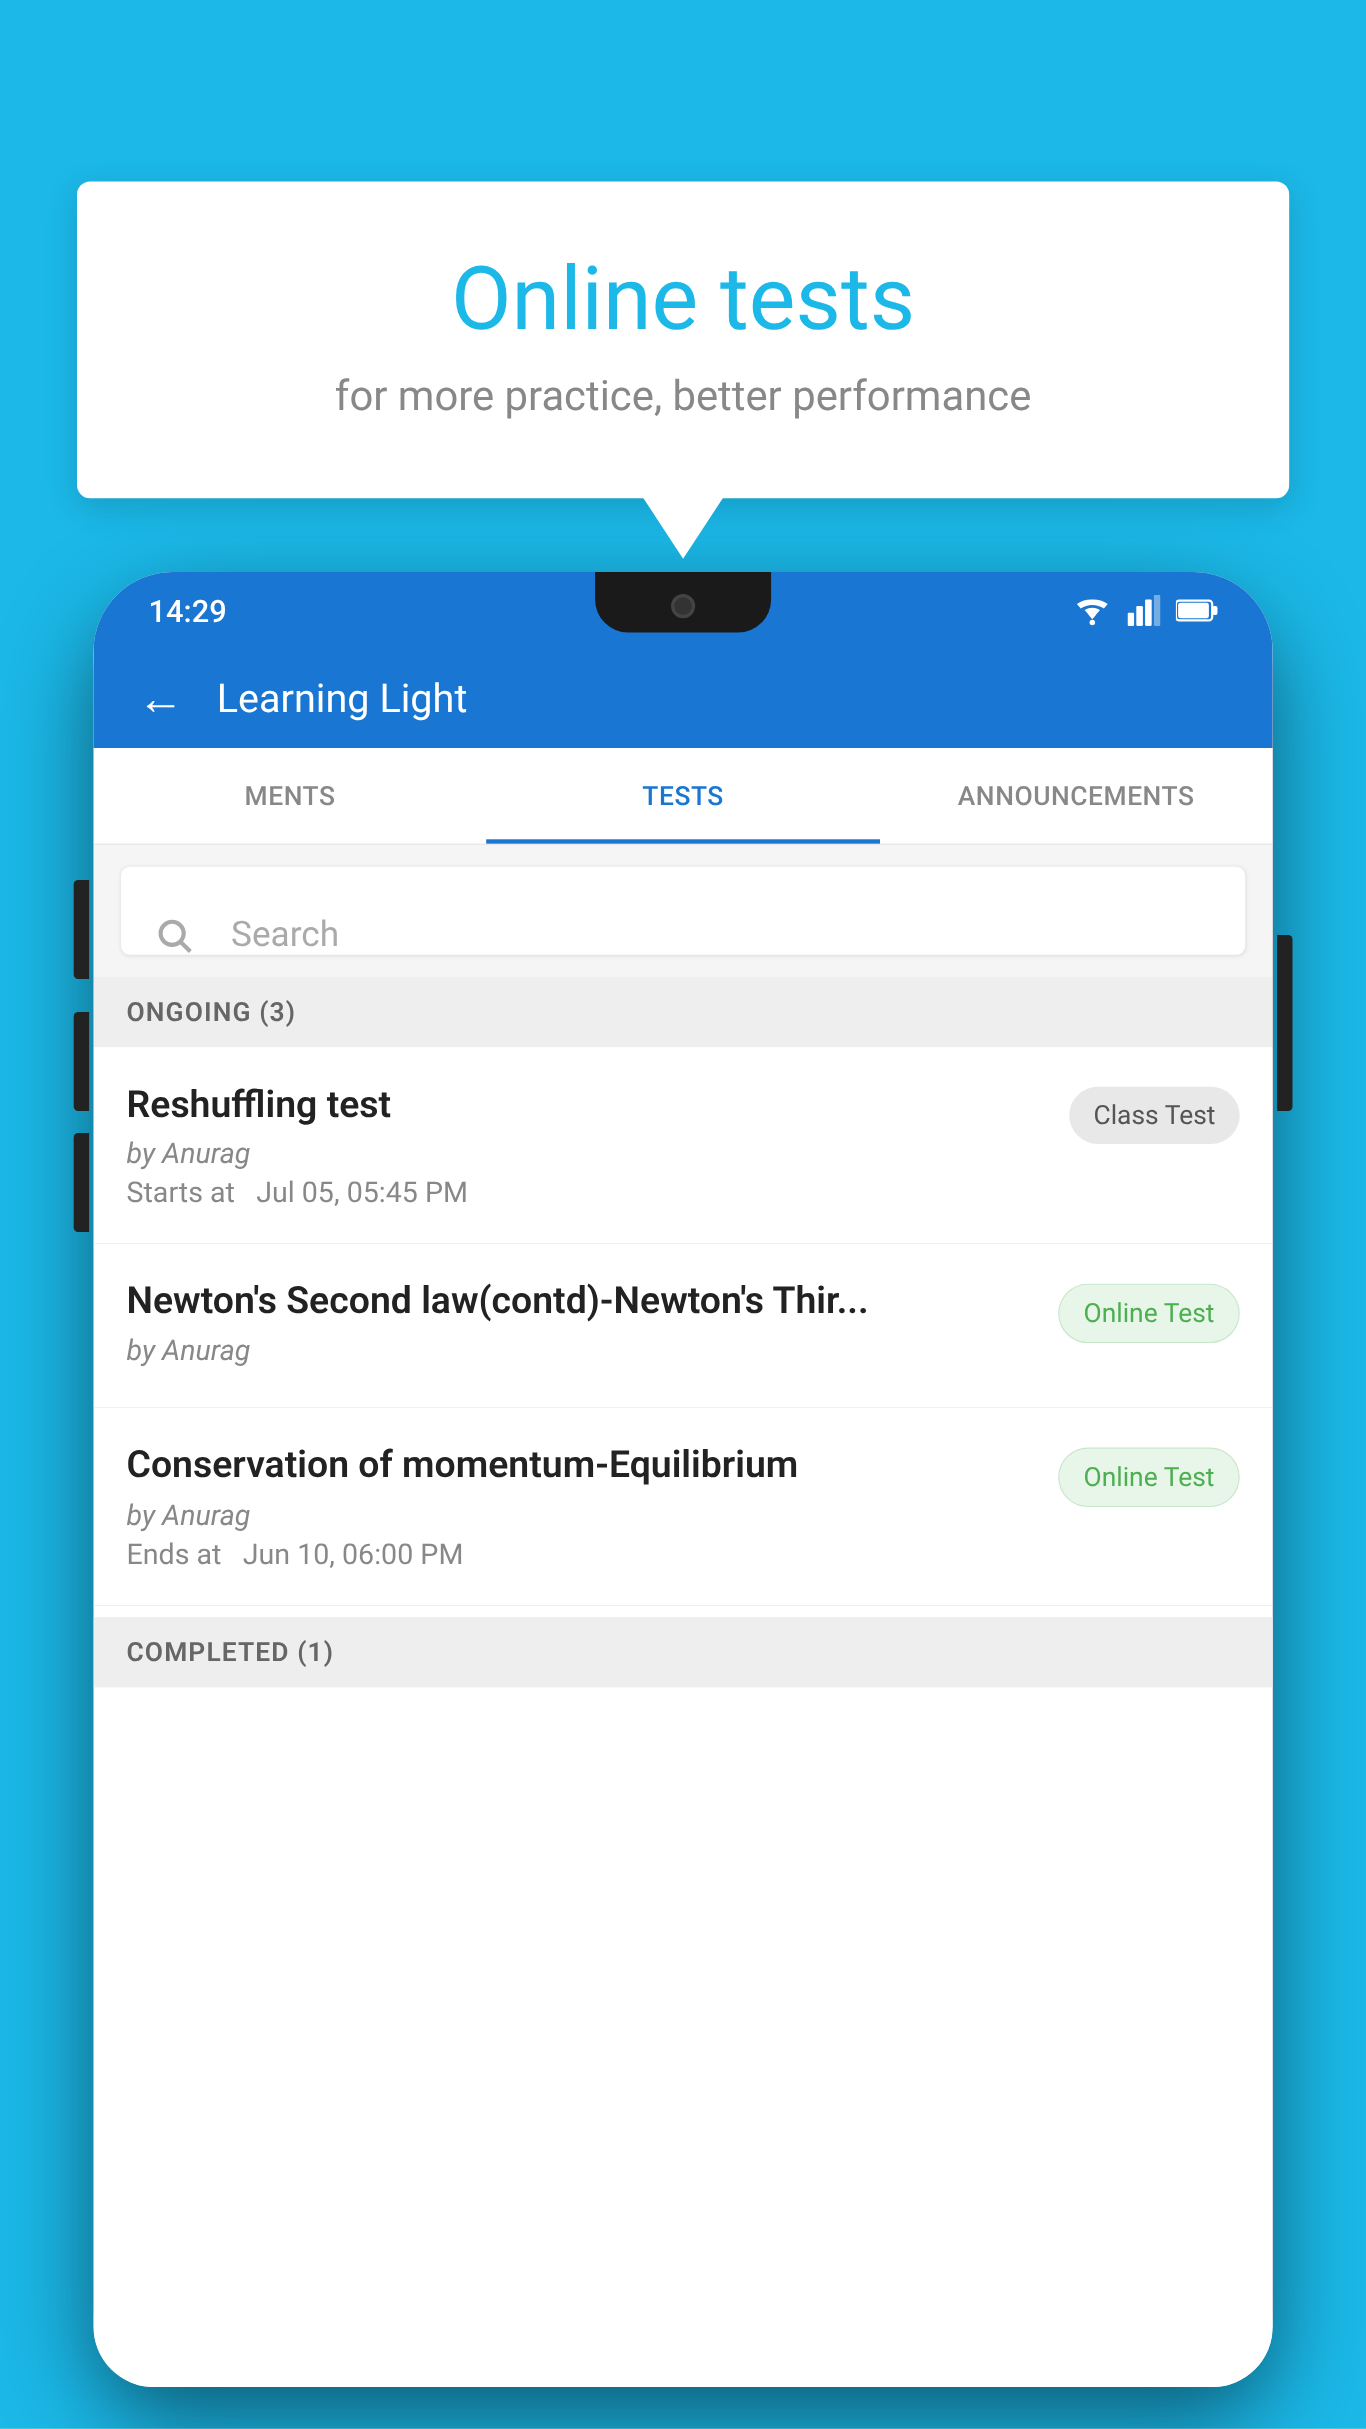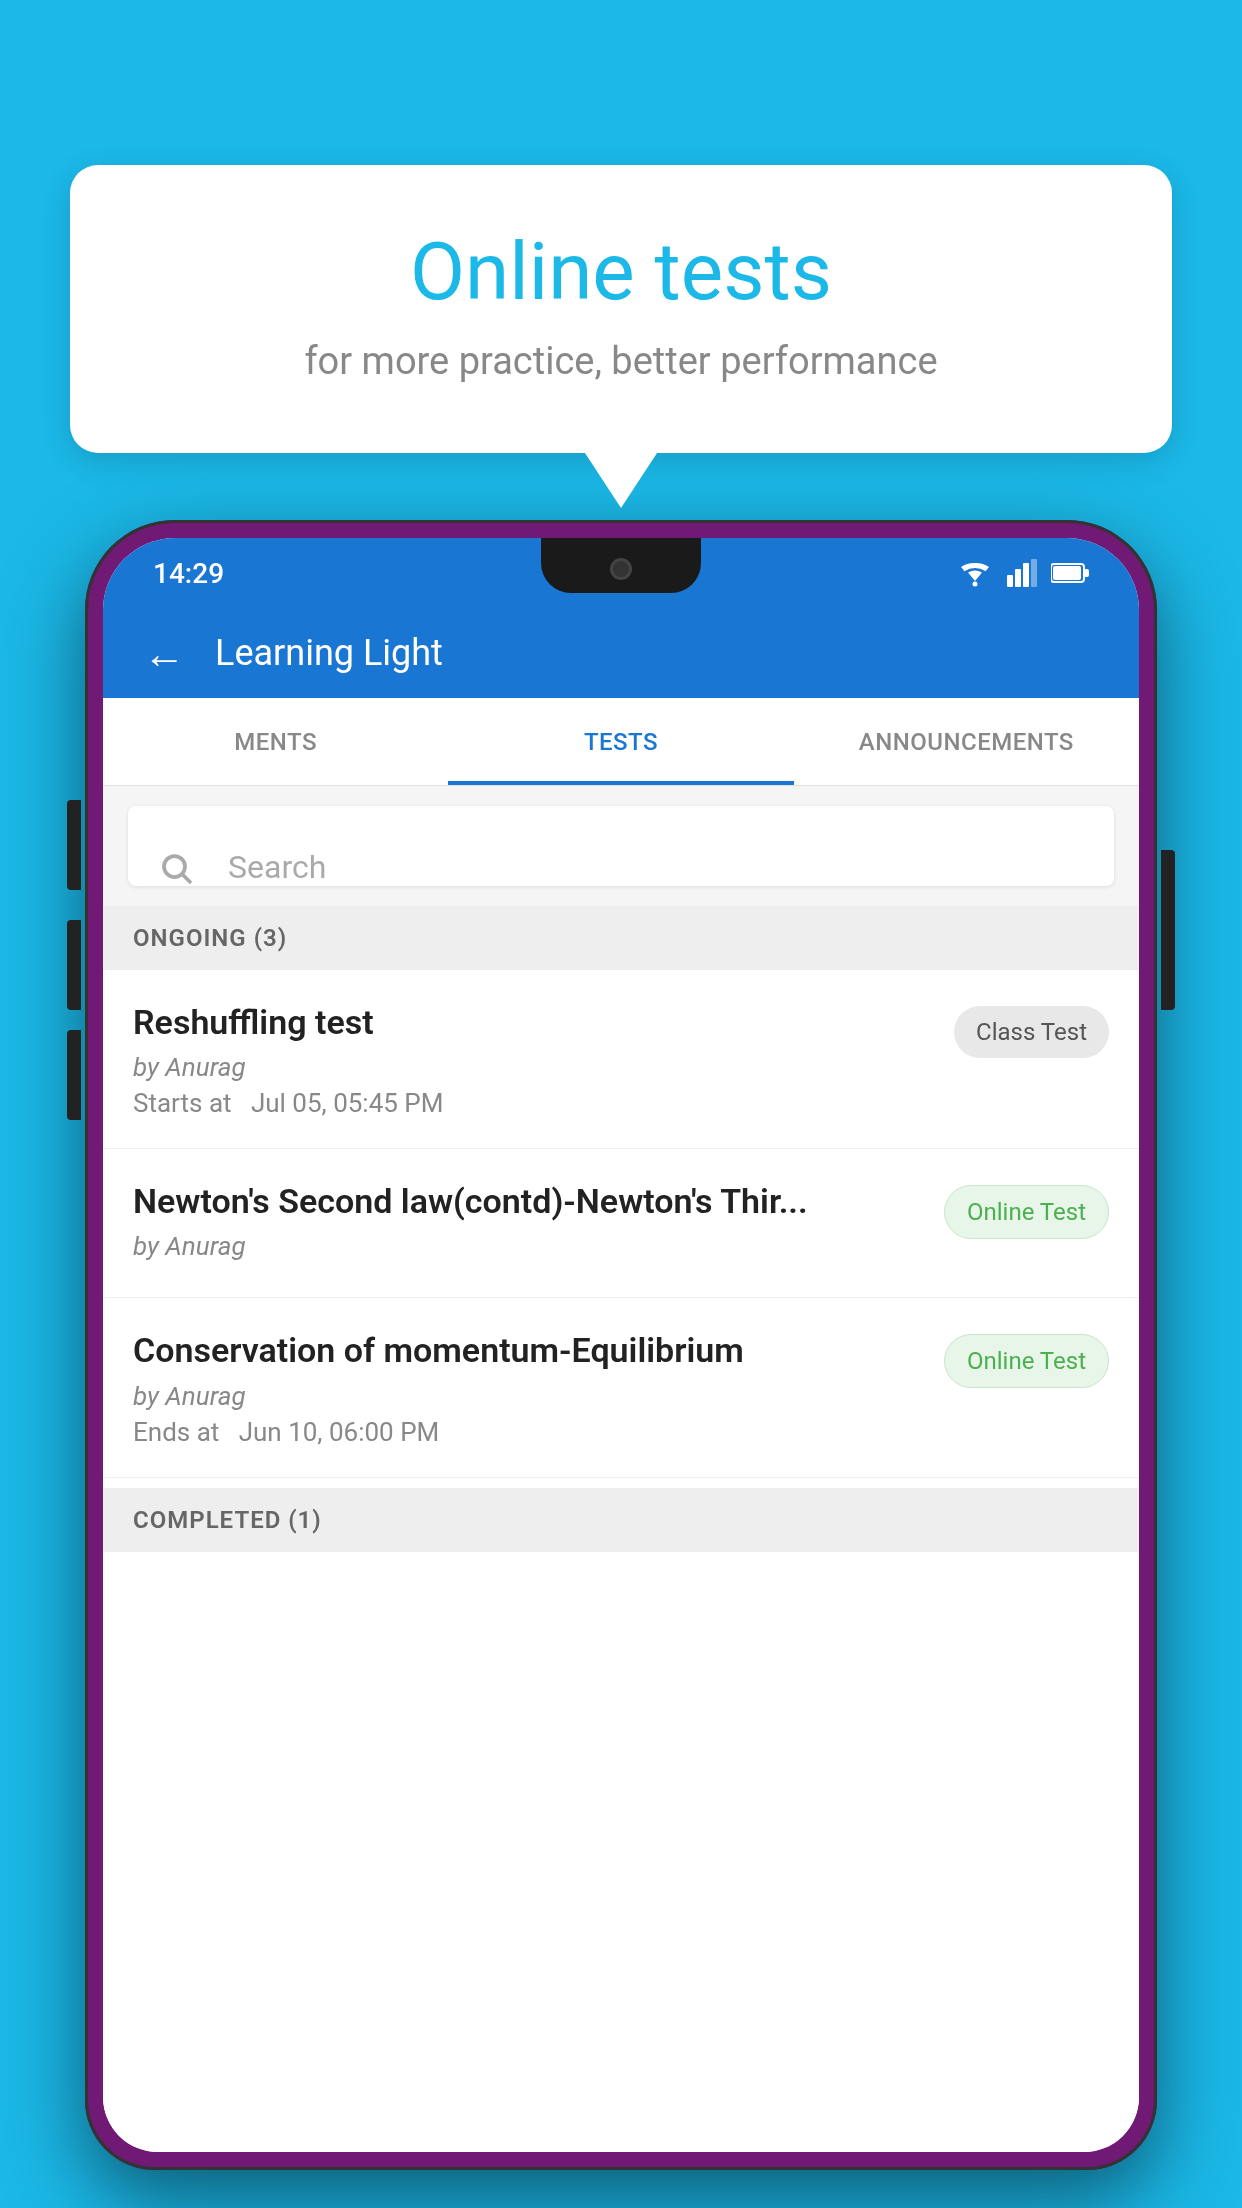--- a/index.html
+++ b/index.html
@@ -18,21 +18,21 @@
     .speech-bubble-container {
       position: absolute;
       top: 165px;
       left: 70px;
       right: 70px;
       z-index: 10;
     }
 
     .speech-bubble {
       background: white;
-      border-radius: 28px;
+      border-radius: 12px;
       padding: 60px 70px 70px;
       text-align: center;
       box-shadow: 0 8px 30px rgba(0,0,0,0.15);
       position: relative;
     }
 
     .speech-bubble::after {
       content: '';
       position: absolute;
       bottom: -55px;
@@ -64,21 +64,20 @@
       top: 520px;
       left: 85px;
       right: 85px;
       bottom: 0;
       z-index: 5;
     }
 
     .phone-frame {
       background: #701a75;
       border-radius: 90px 90px 70px 70px;
-      padding: 18px;
       box-shadow: 0 30px 80px rgba(0,0,0,0.5), inset 0 0 0 3px #333;
       position: relative;
       height: 1650px;
     }
 
     
     .phone-frame::before {
       content: '';
       position: absolute;
       left: -18px;

